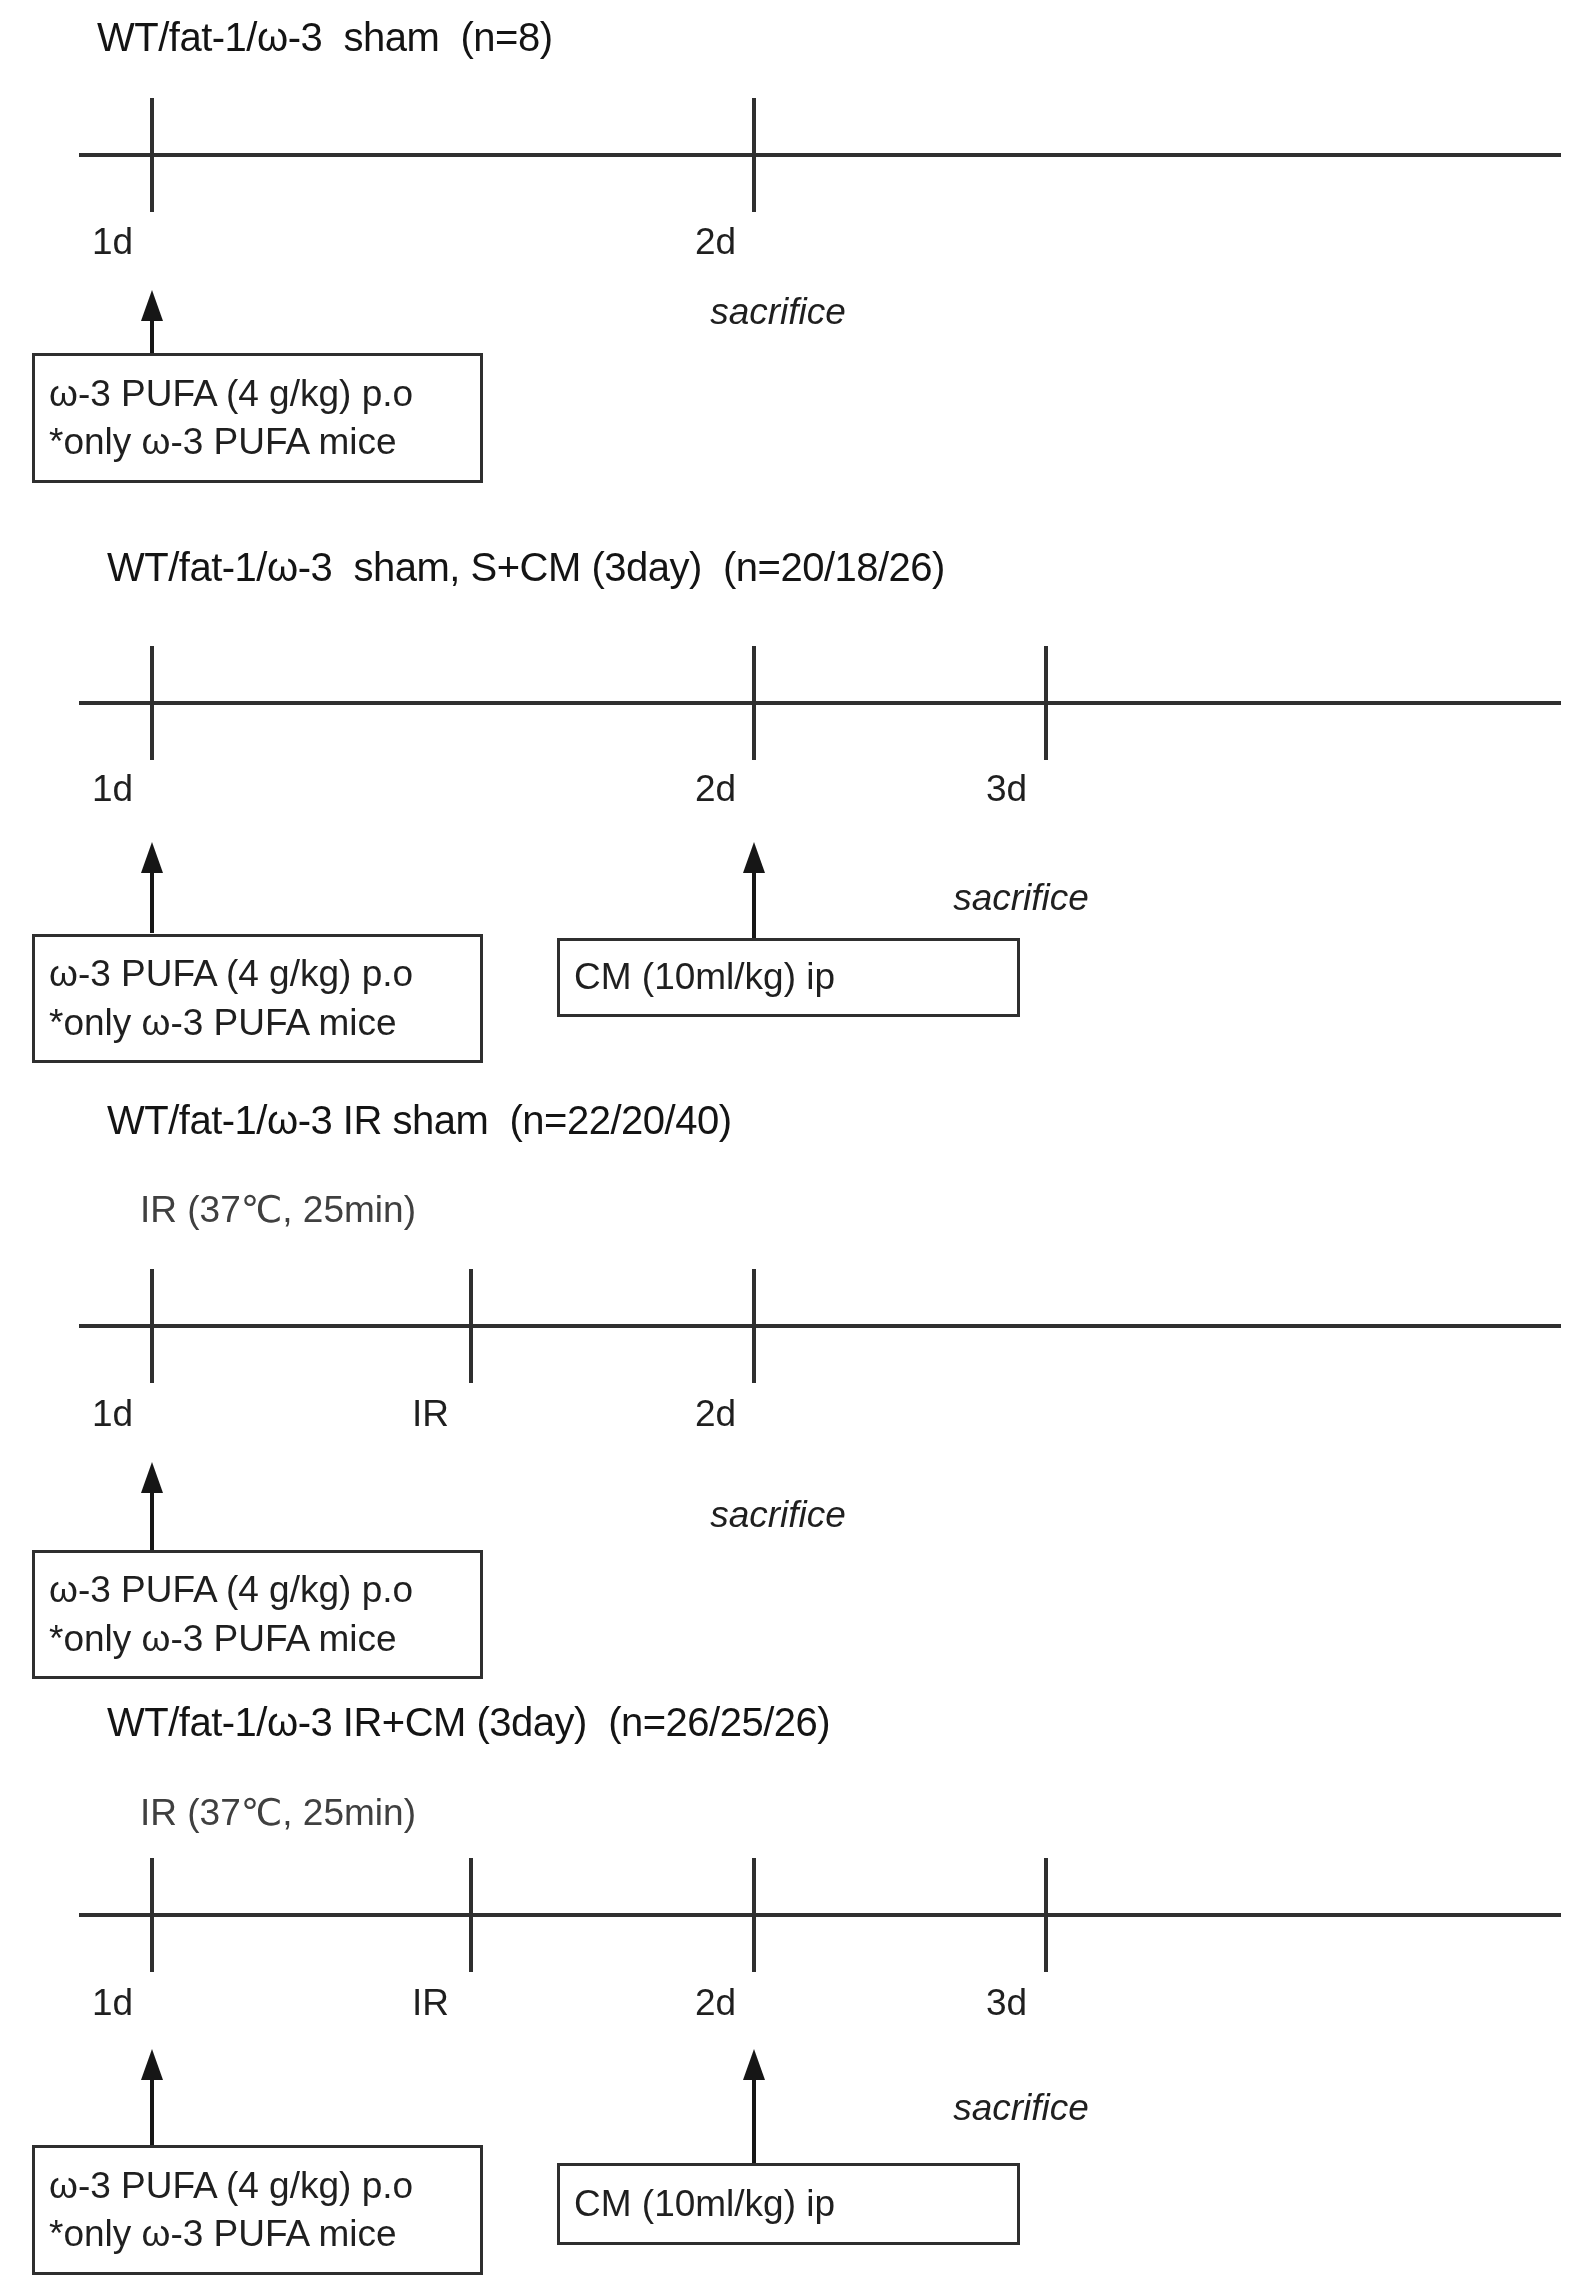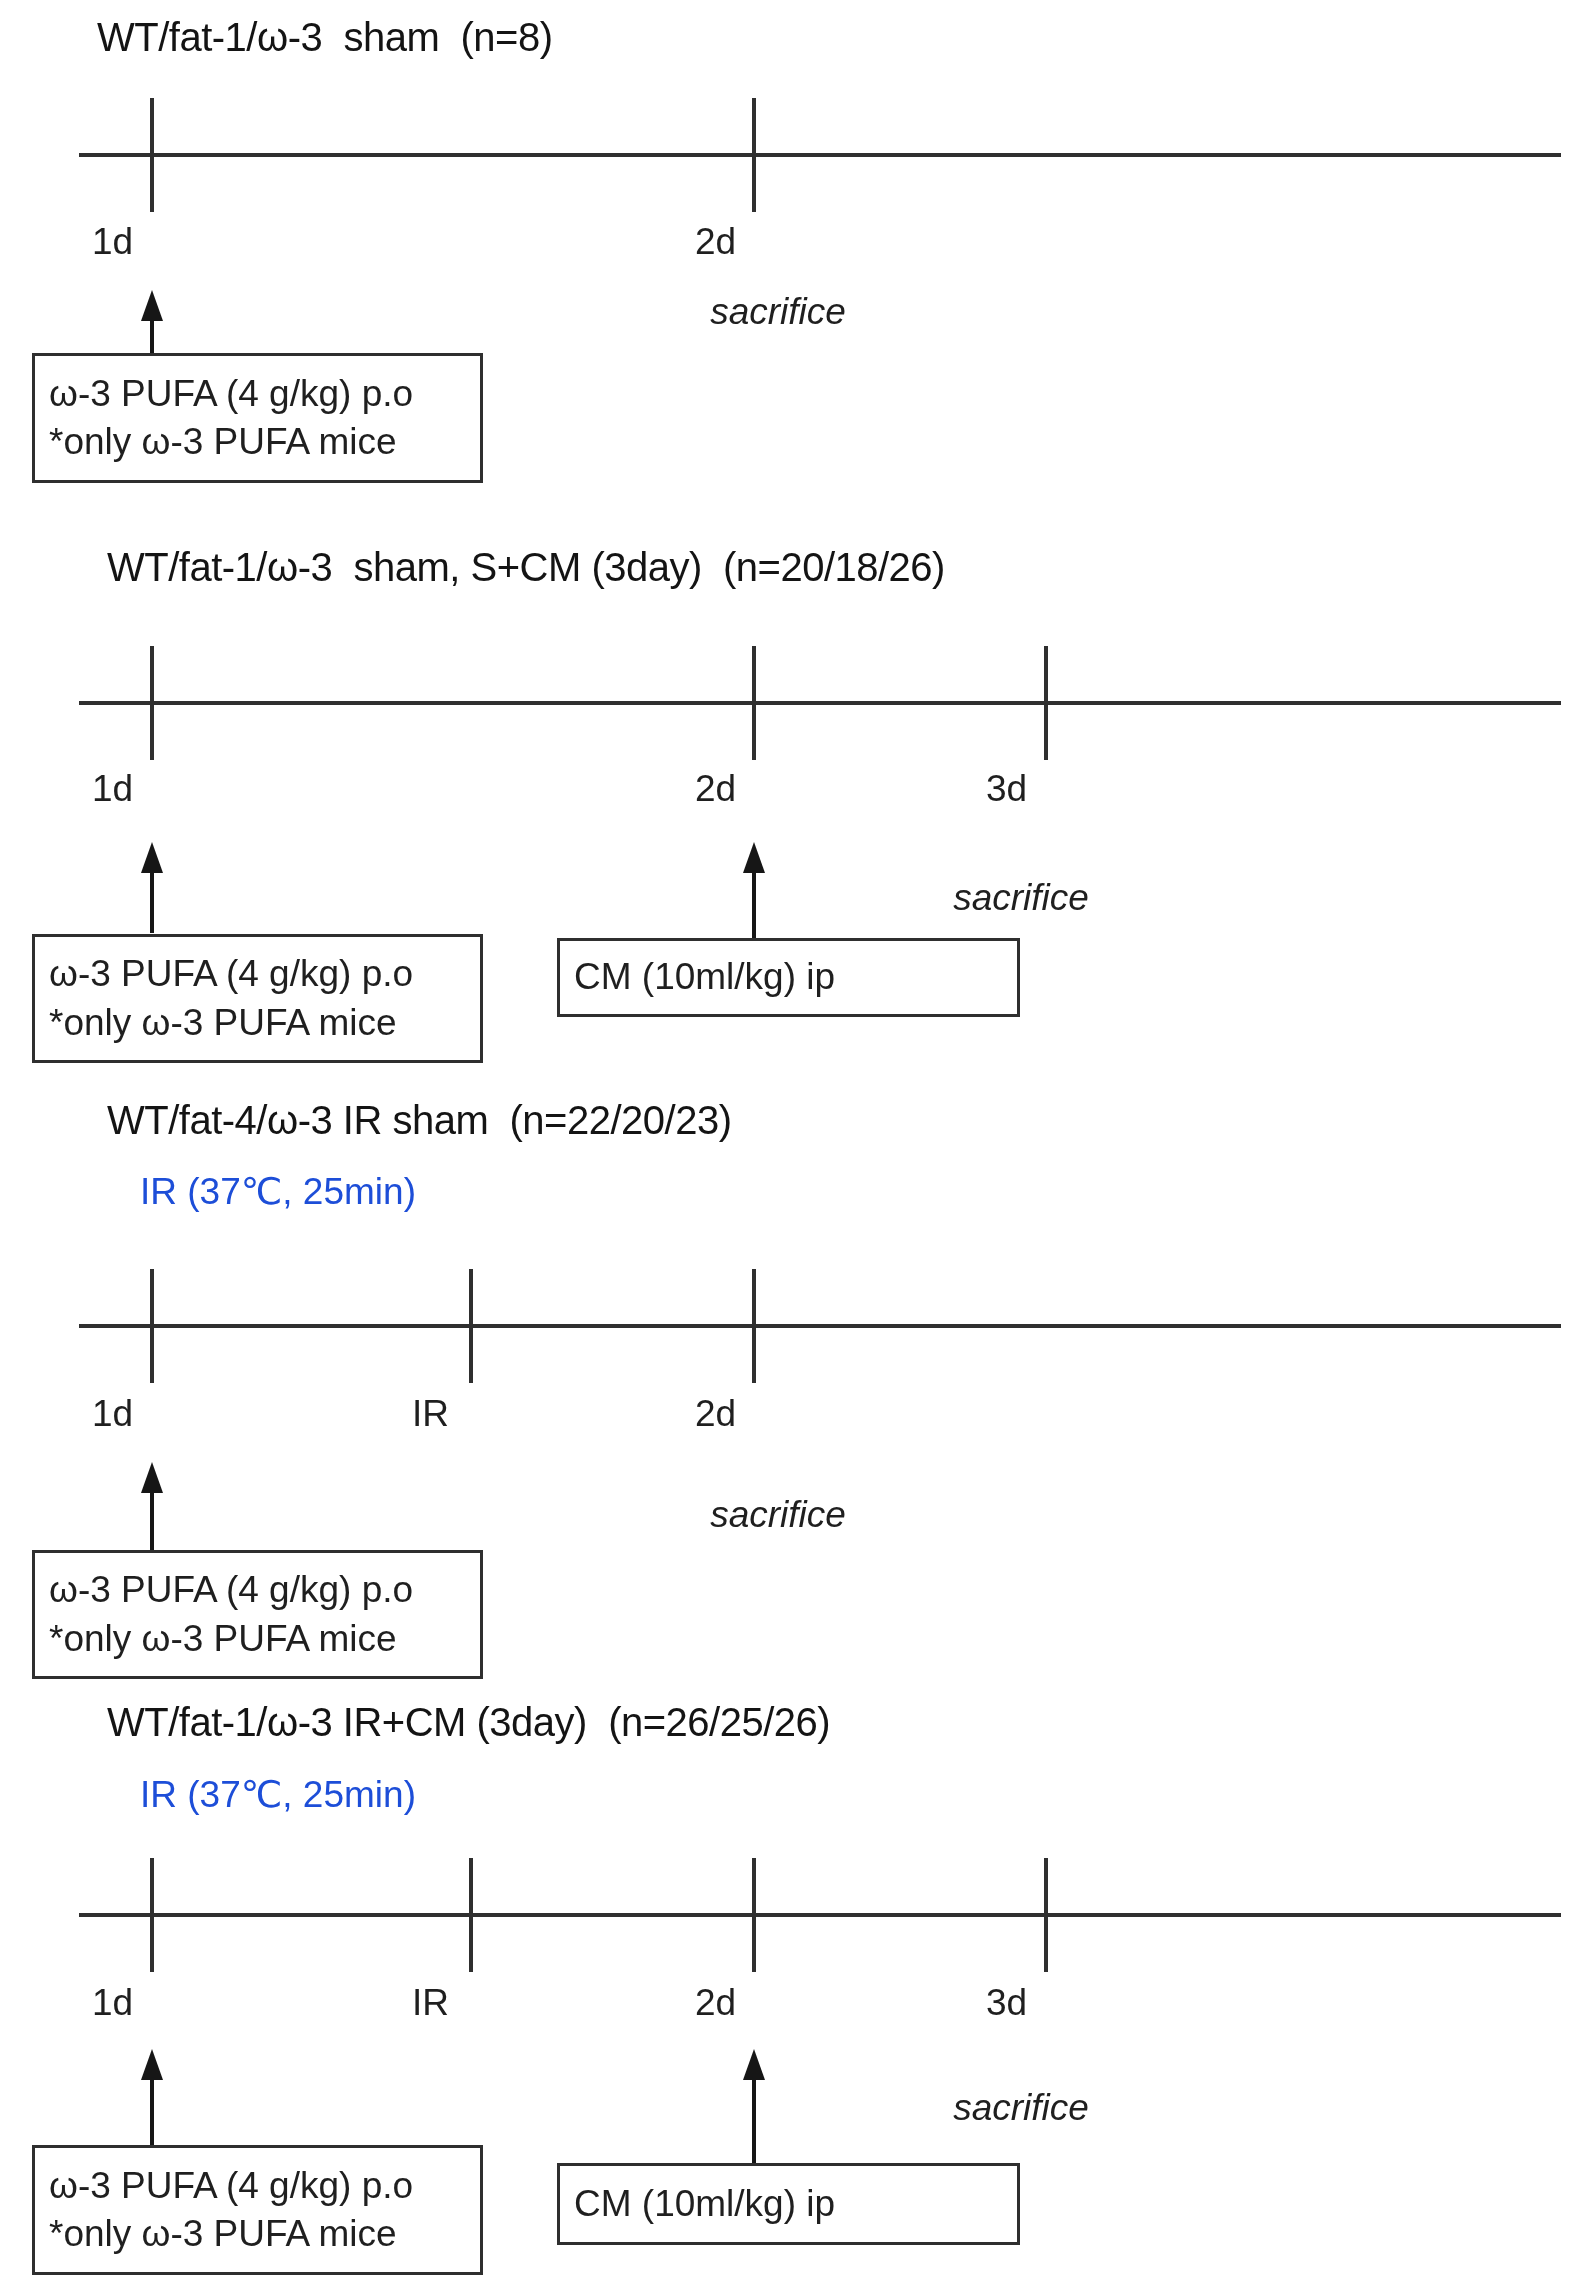--- a/index.html
+++ b/index.html
@@ -11,21 +11,21 @@
     color:#1f1f1f;
     overflow:hidden;
   }
   .title{
     position:absolute;
     font-size:40px;font-weight:normal;color:#141414;
     white-space:pre;letter-spacing:-0.5px;
   }
   .ir-note{
     position:absolute;
-    font-size:37px;color:#1d4ed8;white-space:pre;
+    font-size:37px;color:#404040;white-space:pre;margin-top:18px;
   }
   .axis{
     position:absolute;left:79px;width:1482px;height:4px;
     background:#2f2f2f;
   }
   .tick{
     position:absolute;width:4px;height:114px;
     background:#2f2f2f;
   }
   .tlabel{
@@ -109,21 +109,21 @@
     <div class="tbox" style="left:32px;top:934px;width:451px;height:129px">
       <span>ω-3 PUFA (4 g/kg) p.o</span>
       <span>*only ω-3 PUFA mice</span>
     </div>
     <div class="tbox" style="left:557px;top:938px;width:463px;height:79px">
       <span>CM (10ml/kg) ip</span>
     </div>
   </section>
 
   <section>
-    <div class="title" style="left:107px;top:1098px">WT/fat-4/ω-3 IR sham  (n=22/20/23)</div>
+    <div class="title" style="left:107px;top:1098px">WT/fat-1/ω-3 IR sham  (n=22/20/40)</div>
     <div class="ir-note" style="left:140px;top:1170px">IR (37℃, 25min)</div>
 
     <div class="axis" style="top:1324px"></div>
     <div class="tick" style="left:150px;top:1269px"></div>
     <div class="tick" style="left:469px;top:1269px"></div>
     <div class="tick" style="left:752px;top:1269px"></div>
 
     <div class="tlabel" style="left:92px;top:1393px">1d</div>
     <div class="tlabel" style="left:412px;top:1393px">IR</div>
     <div class="tlabel" style="left:695px;top:1393px">2d</div>

